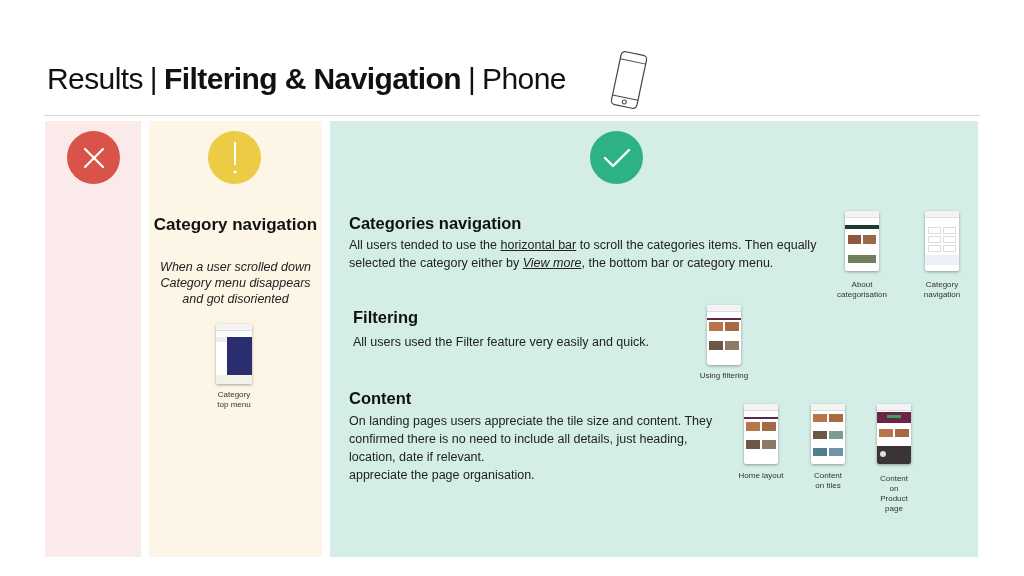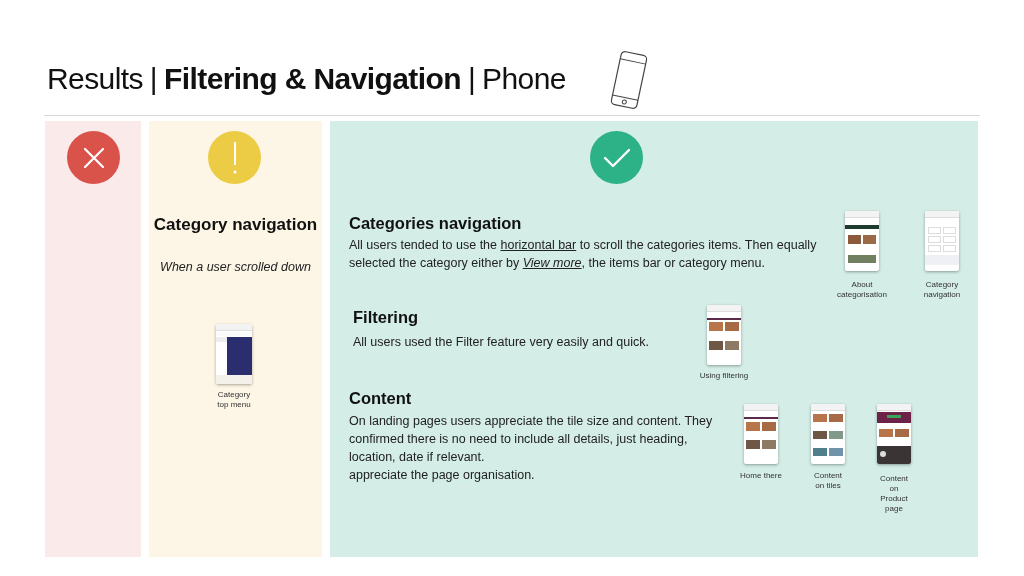--- a/index.html
+++ b/index.html
@@ -72,36 +72,38 @@
 </div>
 <div class="badge badge-green">
   <svg width="30" height="24" viewBox="0 0 30 24">
       <path d="M3 12 L11 20 L27 4" fill="none" stroke="#fff" stroke-width="2.4" stroke-linecap="round" stroke-linejoin="round"></path>
     </svg>
 </div>
 
 <div class="warn-title">Category navigation</div>
 <div class="warn-text">
   <div>When a user scrolled down</div>
+  <div>Category menu disappears</div>
+  <div>and got disoriented</div>
 </div>
 <div class="thumb" style="left:216px; top:324px; width:36px; height:60px;">
   <div class="bar"></div>
   <div style="position:absolute; left:0; top:8px; right:0; height:4px; background:#fafafa;"></div>
   <div style="position:absolute; left:11px; top:13px; right:0; height:38px; background:#2b2e6e;"></div>
   <div style="position:absolute; left:0; top:13px; width:11px; height:5px; background:#eee;"></div>
   <div style="position:absolute; left:0; bottom:0; right:0; height:9px; background:#f4f1ea;"></div>
 </div>
 <div class="caption" style="left:200px; top:390px; width:68px;">
   <div>Category</div>
   <div>top menu</div>
 </div>
 
 <div class="sec-title" style="left:349px; top:214px;">Categories navigation</div>
 <div class="sec-text" style="left:349px; top:236px; width:480px;">
-  <span>All users tended to use the </span><u>horizontal bar</u><span> to scroll the categories items. Then equally selected the category either by </span><i>View more</i><span>, the items bar or category menu.</span>
+  <span>All users tended to use the </span><u>horizontal bar</u><span> to scroll the categories items. Then equally selected the category either by </span><i>View more</i><span>, the bottom bar or category menu.</span>
 </div>
 
 <div class="thumb" style="left:845px; top:211px; width:34px; height:60px;">
   <div class="bar"></div>
   <div style="position:absolute; left:0; right:0; top:14px; height:4px; background:#1f3b2e;"></div>
   <div style="position:absolute; left:3px; top:24px; width:13px; height:9px; background:#8a5a3a;"></div>
   <div style="position:absolute; left:18px; top:24px; width:13px; height:9px; background:#9a6a48;"></div>
   <div style="position:absolute; left:3px; top:44px; width:28px; height:8px; background:#6f7f5f;"></div>
 </div>
 <div class="caption" style="left:830px; top:280px; width:64px;">
@@ -148,21 +150,21 @@
 
 <div class="thumb" style="left:744px; top:404px; width:34px; height:60px;">
   <div class="bar"></div>
   <div style="position:absolute; left:0; right:0; top:13px; height:2px; background:#5b2a4a;"></div>
   <div style="position:absolute; left:2px; top:18px; width:14px; height:9px; background:#b8754a;"></div>
   <div style="position:absolute; left:18px; top:18px; width:14px; height:9px; background:#a66a44;"></div>
   <div style="position:absolute; left:2px; top:36px; width:14px; height:9px; background:#6e5845;"></div>
   <div style="position:absolute; left:18px; top:36px; width:14px; height:9px; background:#8d7a64;"></div>
 </div>
 <div class="caption" style="left:729px; top:471px; width:64px;">
-  <div>Home there</div>
+  <div>Home layout</div>
 </div>
 
 <div class="thumb" style="left:811px; top:404px; width:34px; height:60px;">
   <div class="bar"></div>
   <div style="position:absolute; left:2px; top:10px; width:14px; height:8px; background:#b8754a;"></div>
   <div style="position:absolute; left:18px; top:10px; width:14px; height:8px; background:#a66a44;"></div>
   <div style="position:absolute; left:2px; top:27px; width:14px; height:8px; background:#6e5845;"></div>
   <div style="position:absolute; left:18px; top:27px; width:14px; height:8px; background:#7f9a8a;"></div>
   <div style="position:absolute; left:2px; top:44px; width:14px; height:8px; background:#4f7f8a;"></div>
   <div style="position:absolute; left:18px; top:44px; width:14px; height:8px; background:#6f93a8;"></div>

